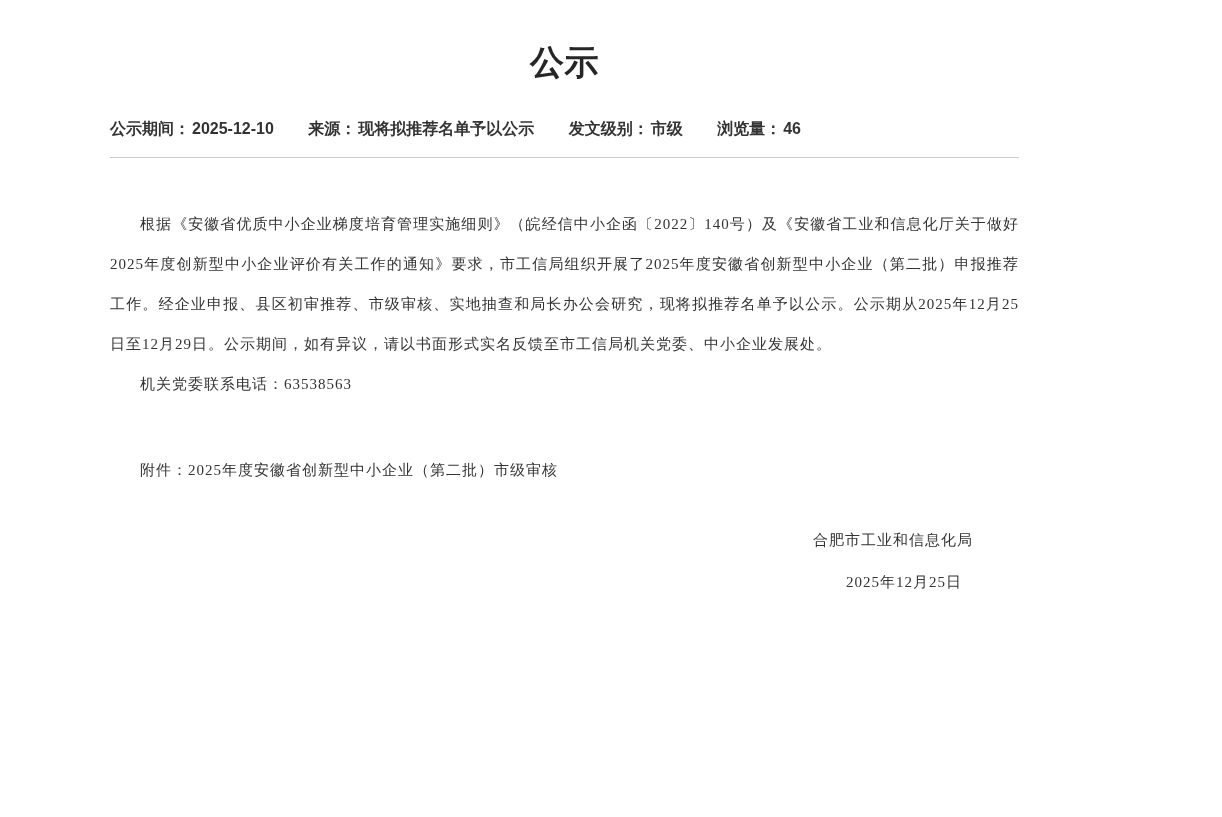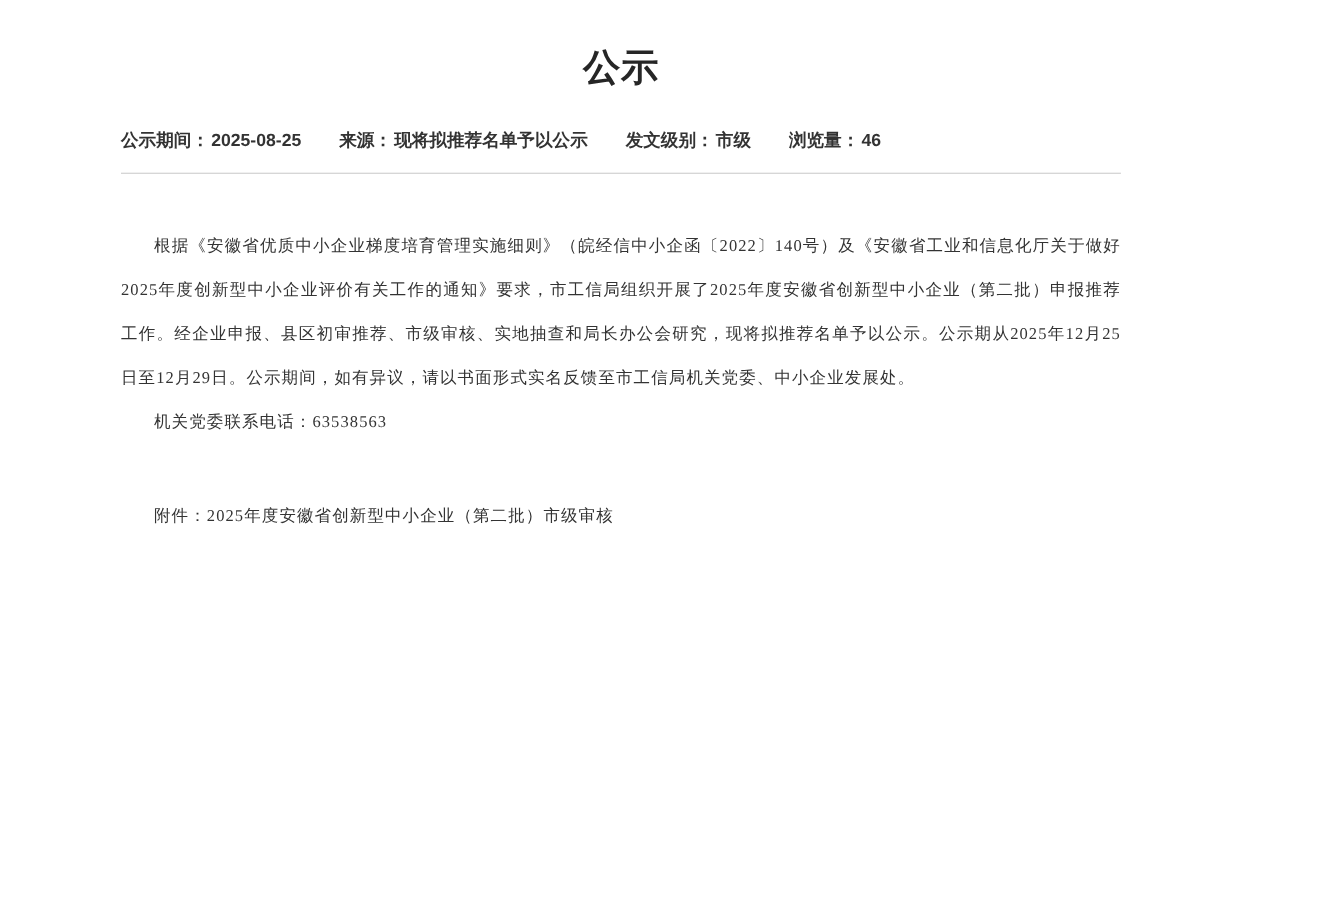--- a/index.html
+++ b/index.html
@@ -85,36 +85,40 @@
 <body>
 
 <div class="doc">
 
   <h1 class="page-title" style="margin:32px 0 0 0;">
     <div class="t-line">公示</div>
   </h1>
 
   <div class="meta-row">
     <span class="meta-item">
-      <span class="lbl">公示期间：</span><span class="val">2025-08-25</span>
+      <span class="lbl">公示期间：</span><span class="val">2025-12-10</span>
     </span>
     <span class="meta-item">
       <span class="lbl">来源：</span><span class="val">现将拟推荐名单予以公示</span>
     </span>
     <span class="meta-item">
       <span class="lbl">发文级别：</span><span class="val">市级</span>
     </span>
     <span class="meta-item">
       <span class="lbl">浏览量：</span><span class="val">46</span>
     </span>
   </div>
 
   <hr class="divider">
 
   <div class="body-text">
     <p class="para-main">根据《安徽省优质中小企业梯度培育管理实施细则》（皖经信中小企函〔2022〕140号）及《安徽省工业和信息化厅关于做好2025年度创新型中小企业评价有关工作的通知》要求，市工信局组织开展了2025年度安徽省创新型中小企业（第二批）申报推荐工作。经企业申报、县区初审推荐、市级审核、实地抽查和局长办公会研究，现将拟推荐名单予以公示。公示期从2025年12月25日至12月29日。公示期间，如有异议，请以书面形式实名反馈至市工信局机关党委、中小企业发展处。</p>
     <p class="indent-line">机关党委联系电话：63538563</p>
     <div class="spacer-line"></div>
     <p class="indent-line">附件：2025年度安徽省创新型中小企业（第二批）市级审核</p>
 
+    <div class="signature">
+      <p class="sig-org">合肥市工业和信息化局</p>
+      <p class="sig-date">2025年12月25日</p>
+    </div>
   </div>
 
 </div>
 
 </body></html>

